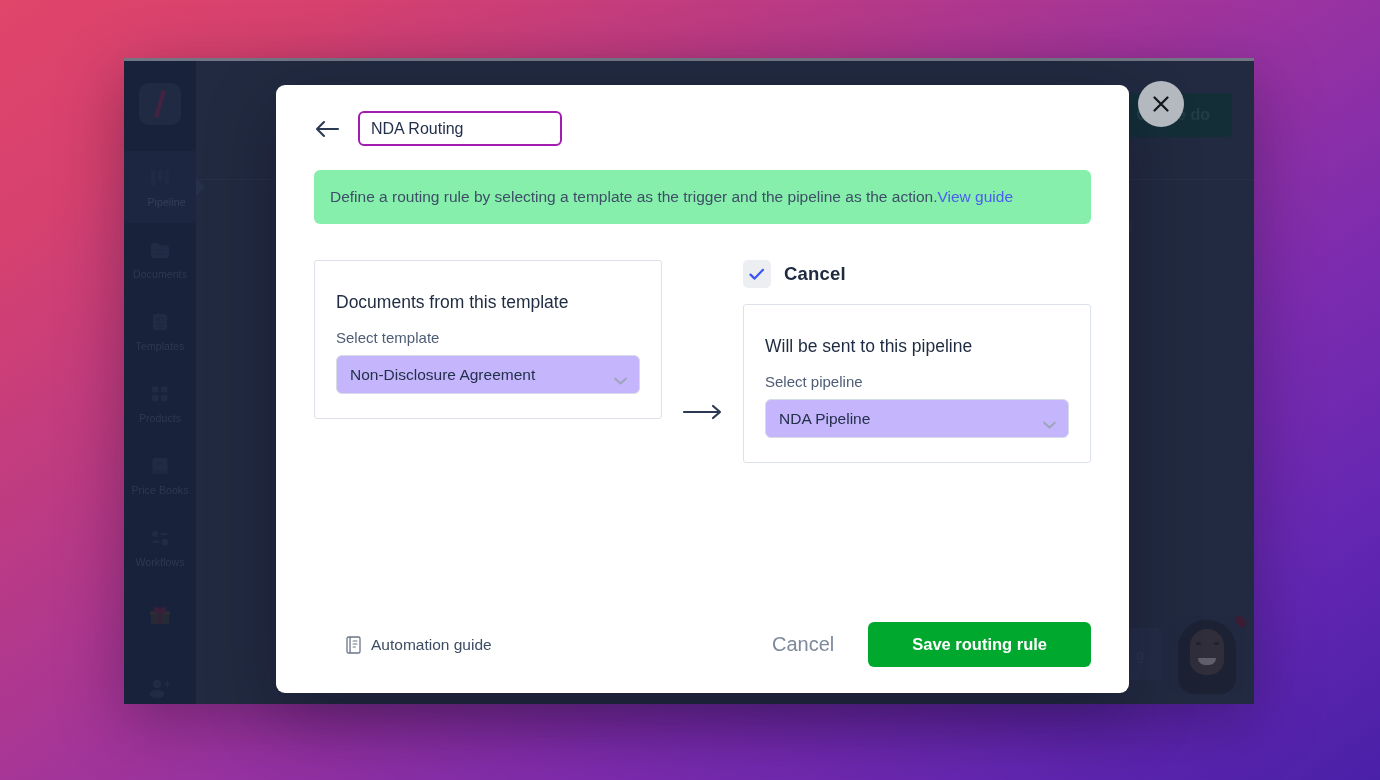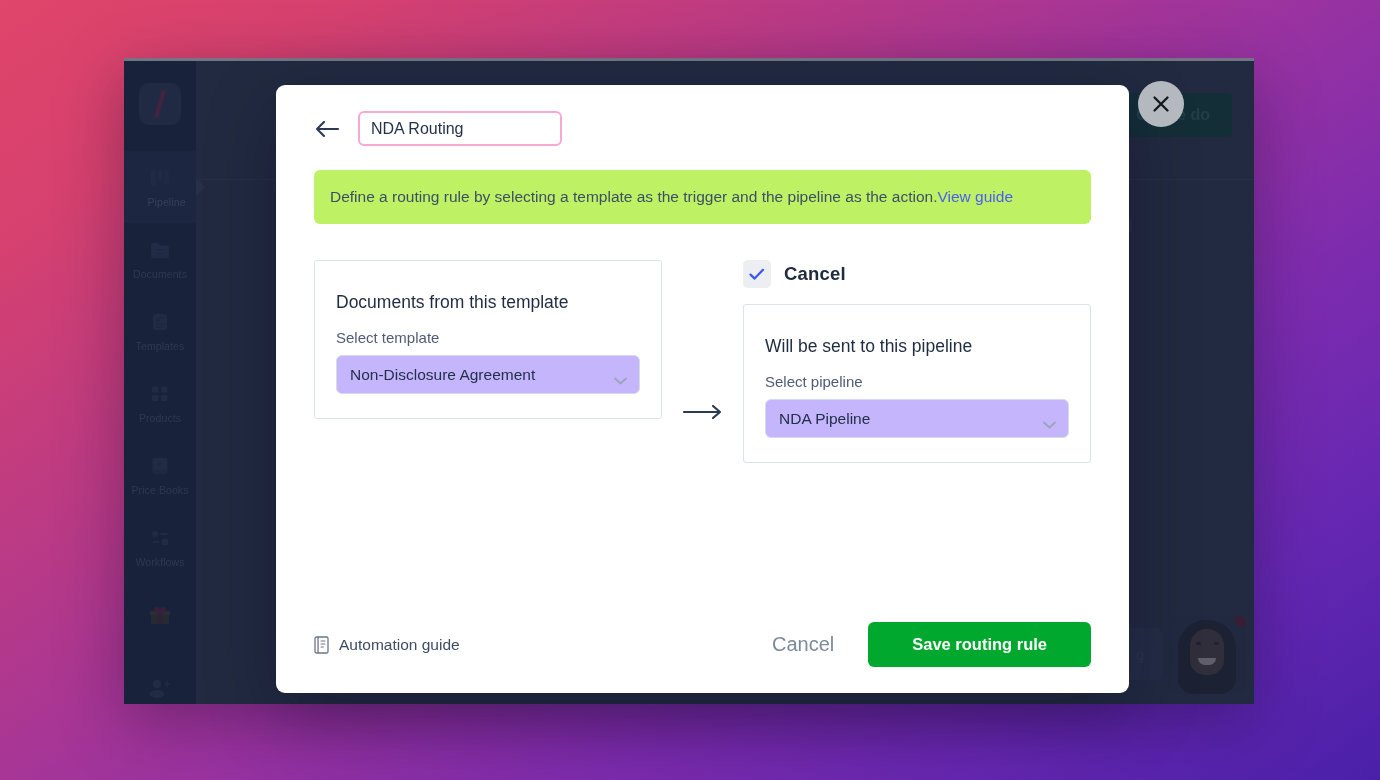--- a/index.html
+++ b/index.html
@@ -191,30 +191,30 @@
     cursor: pointer;
   }
 
   .modal-head { display: flex; align-items: center; gap: 18px; }
   .back-arrow {
     width: 26px; height: 26px; flex: none; cursor: pointer;
     display: flex; align-items: center; justify-content: center;
   }
   .title-input {
     width: 204px; height: 35px;
-    border: 2px solid #f9a8d4; border-radius: 6px;
+    border: 2px solid #a21caf; border-radius: 6px;
     padding: 0 11px;
     font-size: 16px; color: #23324a;
     font-family: "Liberation Sans", sans-serif;
     outline: none; background: #fff;
   }
 
   .info-banner {
     margin-top: 24px;
-    background: #bef264;
+    background: #86efac;
     border-radius: 6px;
     padding: 14px 16px 15px 16px;
     font-size: 15.5px; line-height: 1.62;
     color: #3e4e67;
   }
   .info-banner a { color: #4a5ef0; text-decoration: none; cursor: pointer; }
 
   .columns {
     margin-top: 36px;
     display: flex; gap: 0; position: relative;
@@ -260,21 +260,21 @@
     width: 81px; height: 24px;
     display: flex; align-items: center; justify-content: center;
   }
 
   .footer {
     position: absolute; left: 38px; right: 38px; bottom: 26px;
     display: flex; align-items: center; justify-content: space-between;
   }
   .auto-guide {
     display: flex; align-items: center; gap: 9px;
-    font-size: 15.5px; color: #3e4c63; cursor: pointer;
+    font-size: 15.5px; color: #3e4c63; cursor: pointer; margin-left: 32px;
   }
   .foot-right { display: flex; align-items: center; gap: 34px; }
   .cancel-btn {
     font-size: 20px; color: #7d899c; cursor: pointer;
     background: none; border: none;
     font-family: "Liberation Sans", sans-serif;
   }
   .save-btn {
     height: 45px; padding: 0 44px;
     background: #00a82d; color: #fff;

